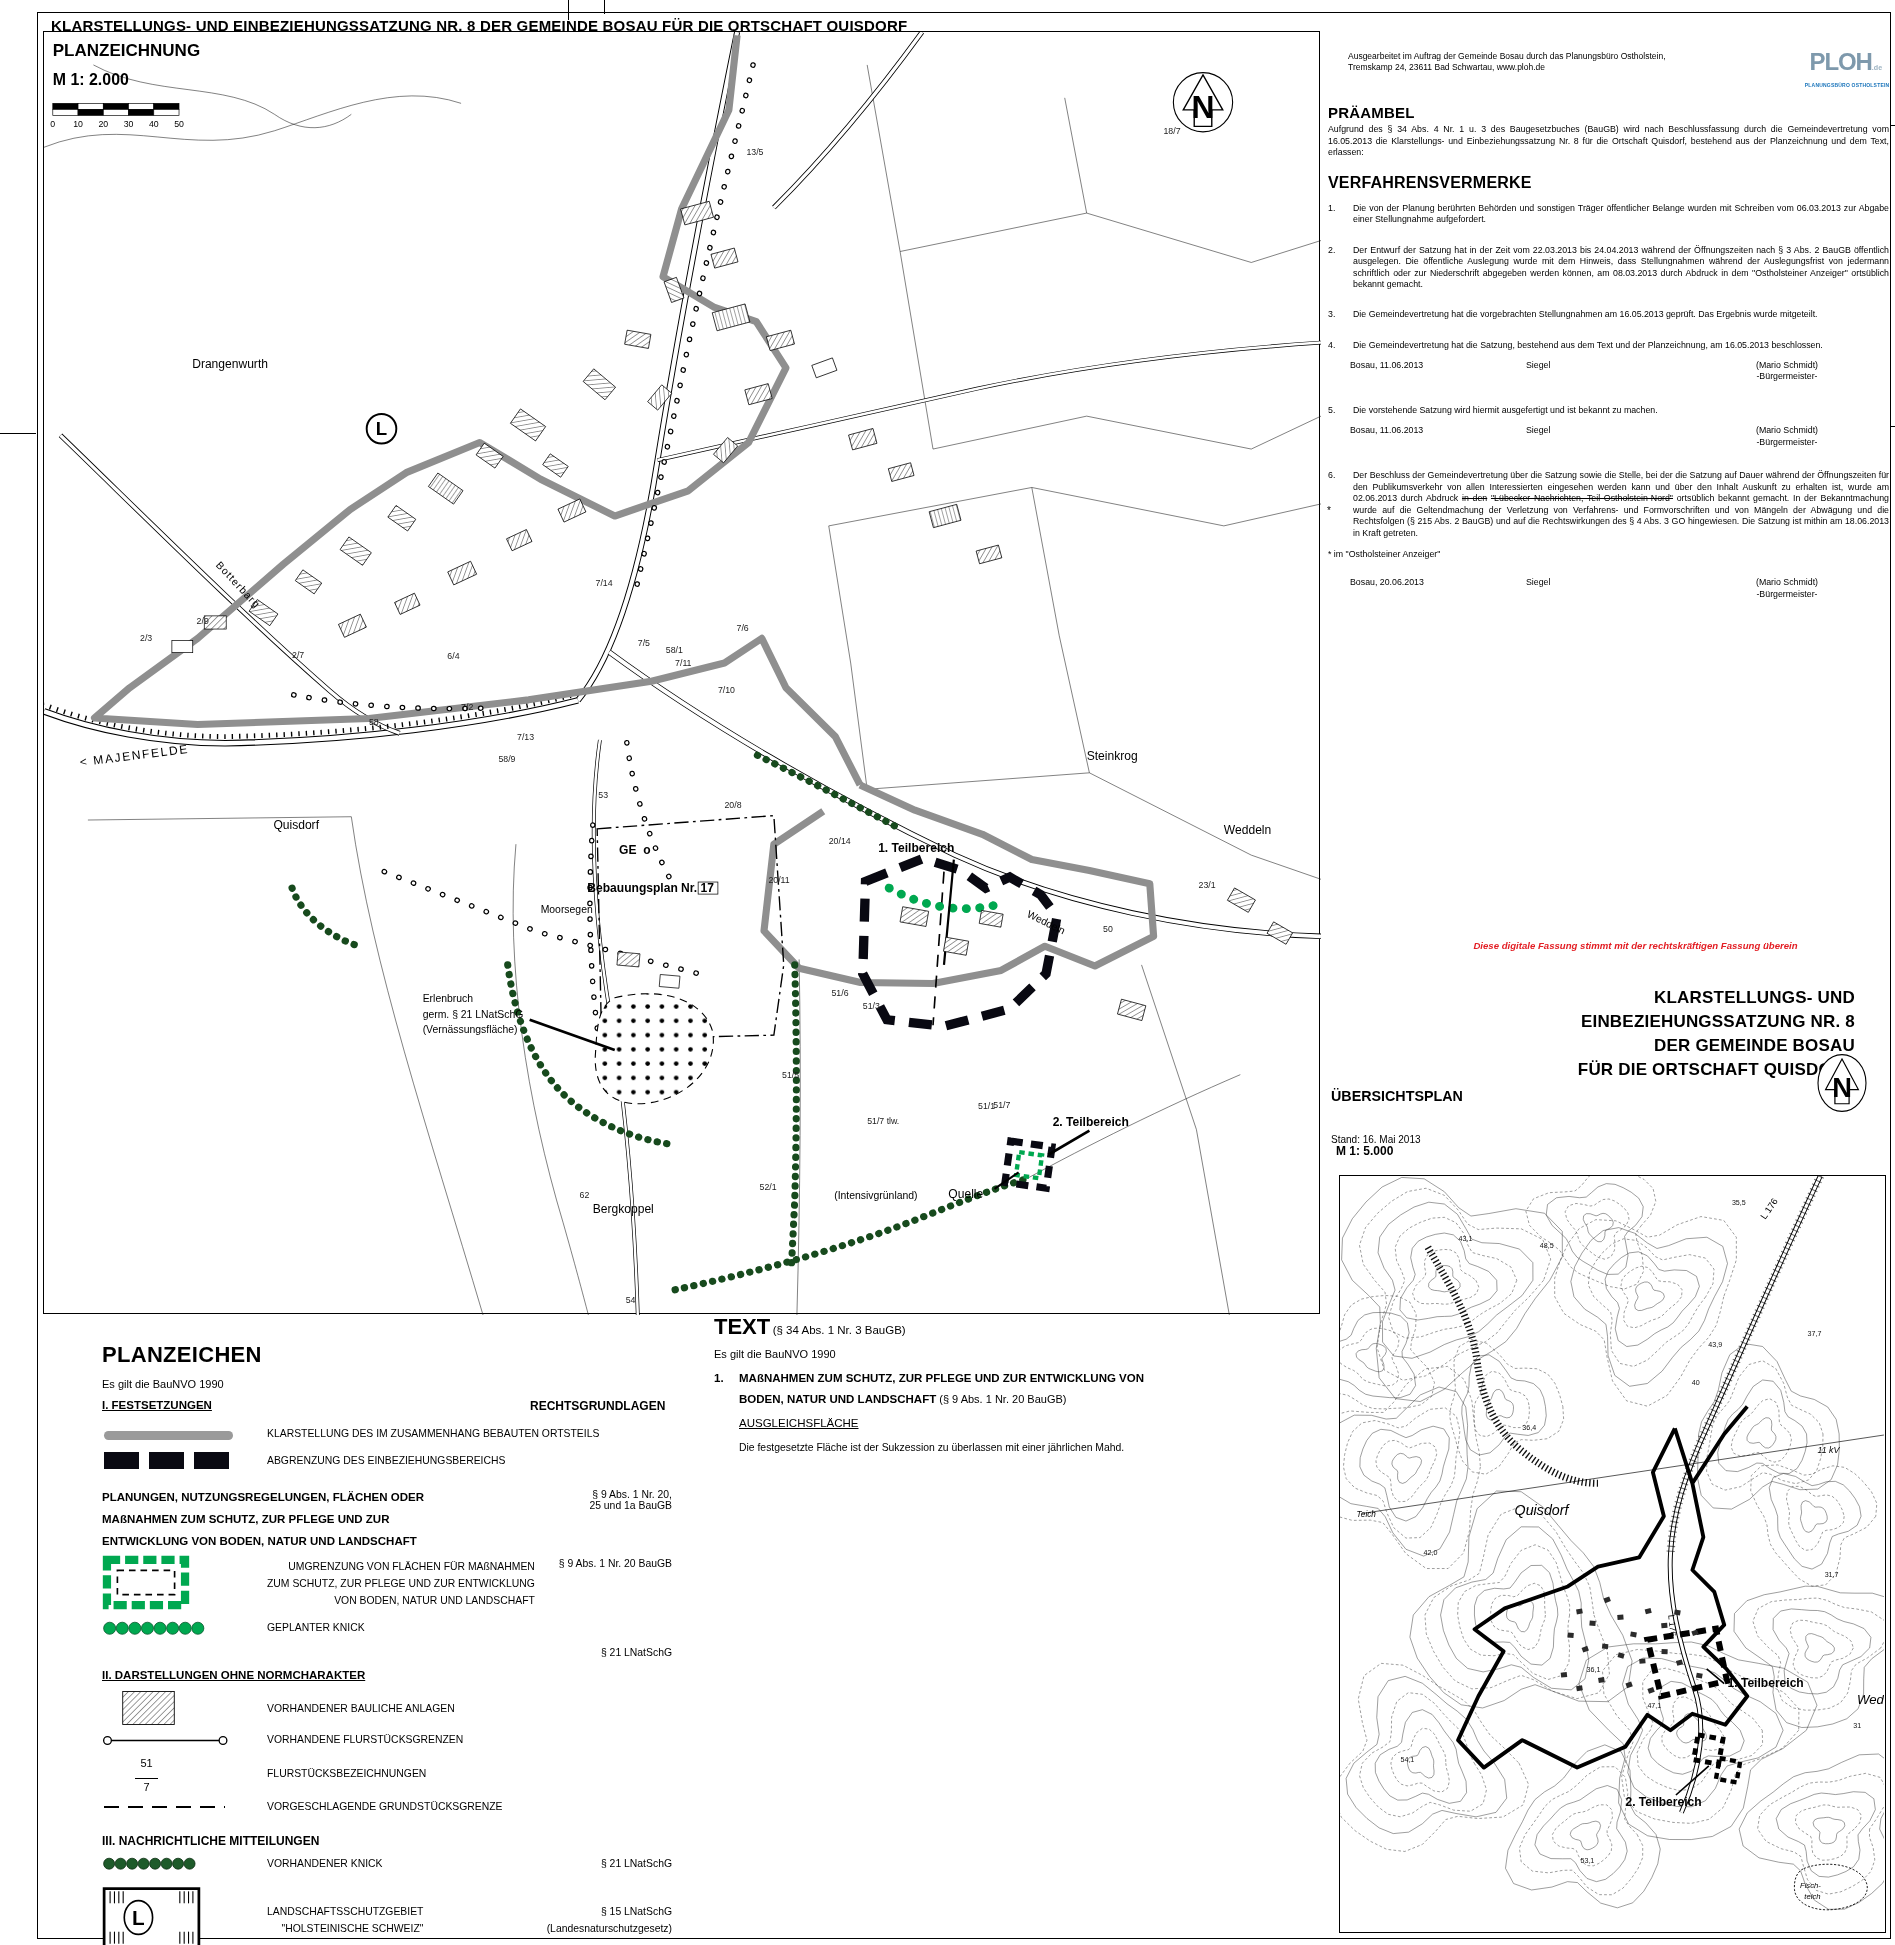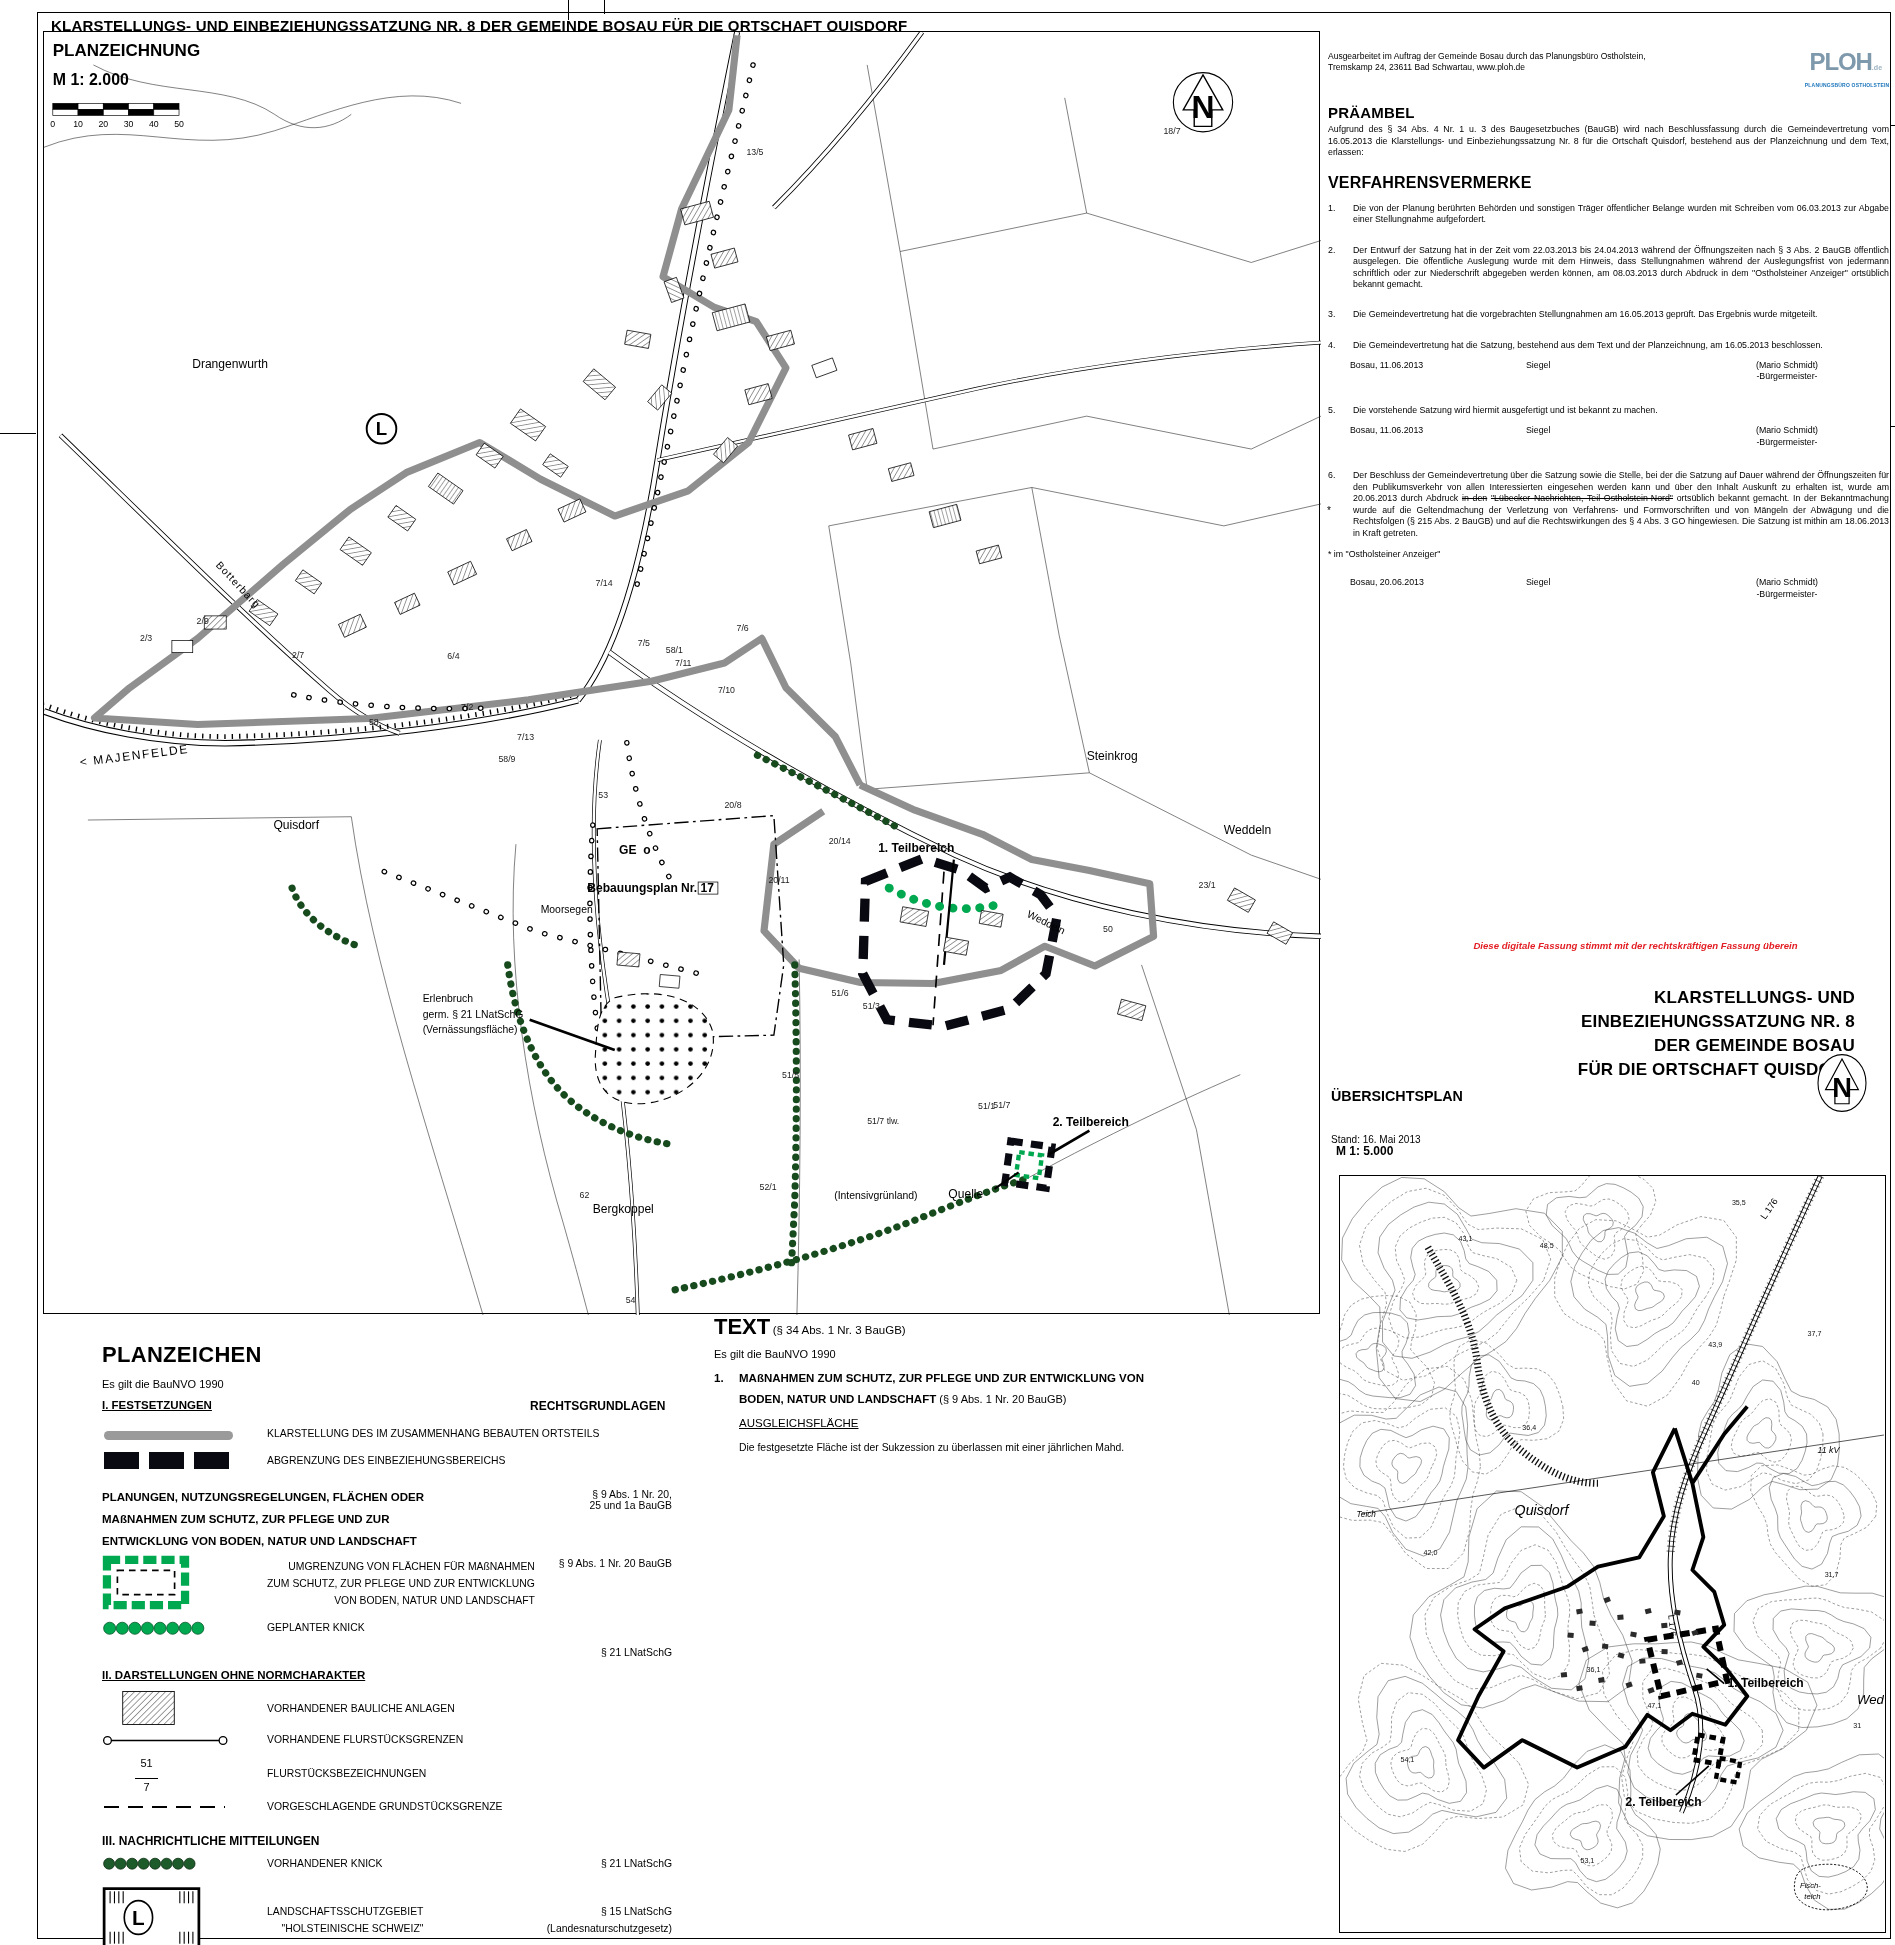--- a/index.html
+++ b/index.html
@@ -7,21 +7,21 @@
          font-family:"Liberation Sans",sans-serif;color:#000;overflow:hidden;}
   .border-outer{position:absolute;left:37px;top:12px;width:1852px;height:1925px;border:1.6px solid #000;}
   .mark{position:absolute;background:#000;}
   #page-title{position:absolute;left:51px;top:16.5px;font-size:15px;font-weight:bold;letter-spacing:0.2px;white-space:nowrap;}
   
   #map-panel{position:absolute;left:43px;top:31px;width:1277px;height:1283px;border:1.6px solid #000;box-sizing:border-box;background:#fff;}
   #map-panel svg{position:absolute;left:0;top:0;}
   .map-head{font-weight:bold;}
   
   #rightcol{position:absolute;left:1328px;top:51px;width:561px;font-size:8.8px;line-height:11.5px;}
-  .attrib-row{position:relative;min-height:46px;}
+  .attrib-row{position:relative;min-height:46px;margin-left:20px;}
   .attrib{width:417px;font-size:8.5px;line-height:11px;}
   .logo{position:absolute;right:2.2px;top:0;text-align:center;width:82px;}
   .logo-word{font-size:24px;font-weight:bold;color:#7E99AC;letter-spacing:-1.1px;line-height:22px;font-family:"Liberation Sans",sans-serif;}
   .logo-de{font-size:7.1px;letter-spacing:0;color:#9db3c2;}
   .logo-sub{font-size:5px;font-weight:bold;color:#1B75BB;letter-spacing:0.2px;margin-top:1.1px;white-space:nowrap;}
   #rightcol h2{font-size:15px;margin:10px 0 5.5px 0;letter-spacing:0.2px;}
   #rightcol h2.vv{font-size:16px;margin:18.7px 0 14.3px 0;}
   .just{text-align:justify;margin:0;}
   .item{display:grid;grid-template-columns:25px 1fr;margin-bottom:18.7px;}
   .item .no{font-weight:normal;}
@@ -361,21 +361,21 @@
     <div class="sig">
       <span></span>
       <span>Bosau, 11.06.2013</span>
       <span>Siegel</span>
       <span class="nm"><span>(Mario Schmidt)</span><span class="role">-Bürgermeister-</span></span>
     </div>
 
     <div class="item item6wrap" style="margin-bottom:10px;">
       <span class="no">6.</span>
       <p class="just">
-        <span>Der Beschluss der Gemeindevertretung über die Satzung sowie die Stelle, bei der die Satzung auf Dauer während der Öffnungszeiten für den Publikumsverkehr von allen Interessierten eingesehen werden kann und über den Inhalt Auskunft zu erhalten ist, wurde am 20.06.2013 durch Abdruck </span><span class="strike">in den</span>
+        <span>Der Beschluss der Gemeindevertretung über die Satzung sowie die Stelle, bei der die Satzung auf Dauer während der Öffnungszeiten für den Publikumsverkehr von allen Interessierten eingesehen werden kann und über den Inhalt Auskunft zu erhalten ist, wurde am 02.06.2013 durch Abdruck </span><span class="strike">in den</span>
         <span class="strike">"Lübecker Nachrichten, Teil Ostholstein-Nord"</span><span> ortsüblich bekannt gemacht. In der Bekanntmachung wurde auf die Geltendmachung der Verletzung von Verfahrens- und Formvorschriften und von Mängeln der Abwägung und die Rechtsfolgen (§ 215 Abs. 2 BauGB) und auf die Rechtswirkungen des § 4 Abs. 3 GO hingewiesen. Die Satzung ist mithin am 18.06.2013 in Kraft getreten.</span>
       </p>
       <span class="margin-star" style="top:35px;">*</span>
     </div>
 
     <p class="footnote">* im "Ostholsteiner Anzeiger"</p>
 
     <div class="sig">
       <span></span>
       <span>Bosau, 20.06.2013</span>

